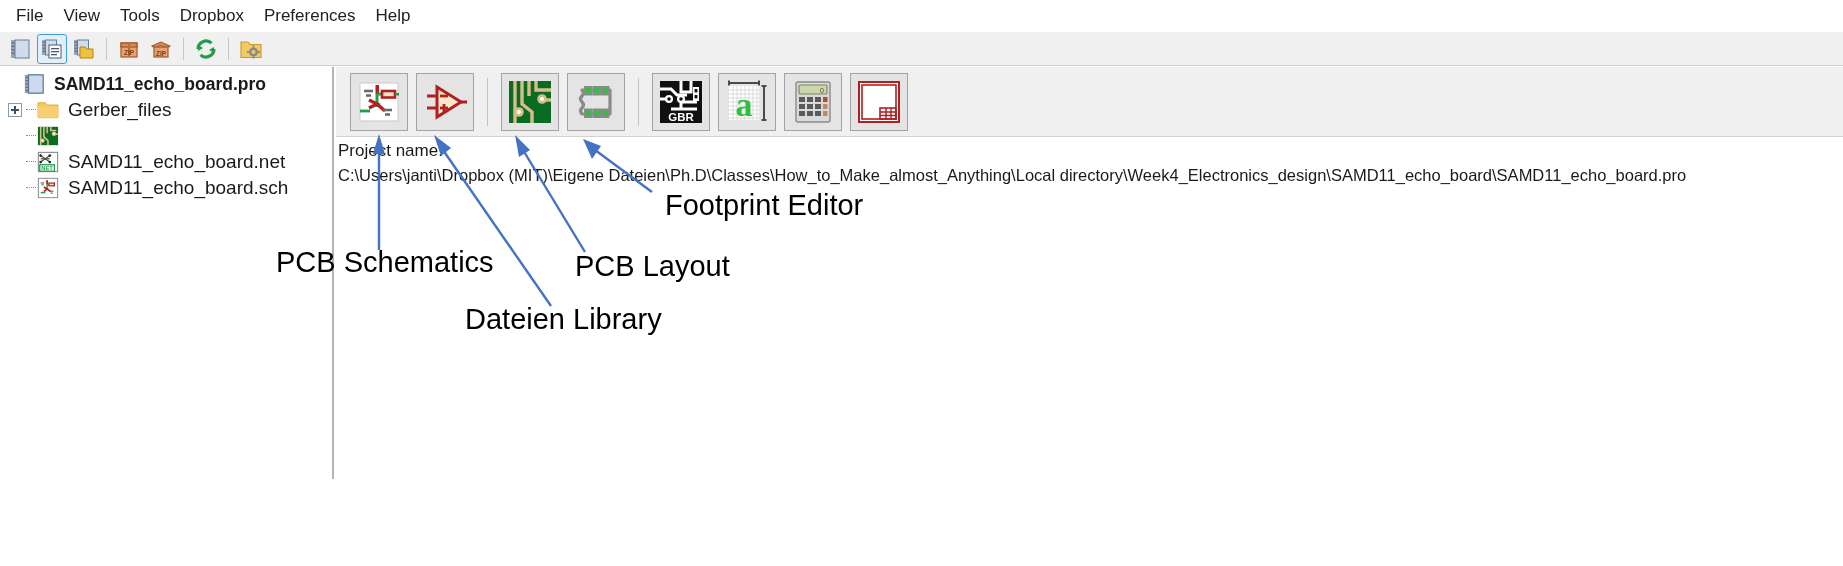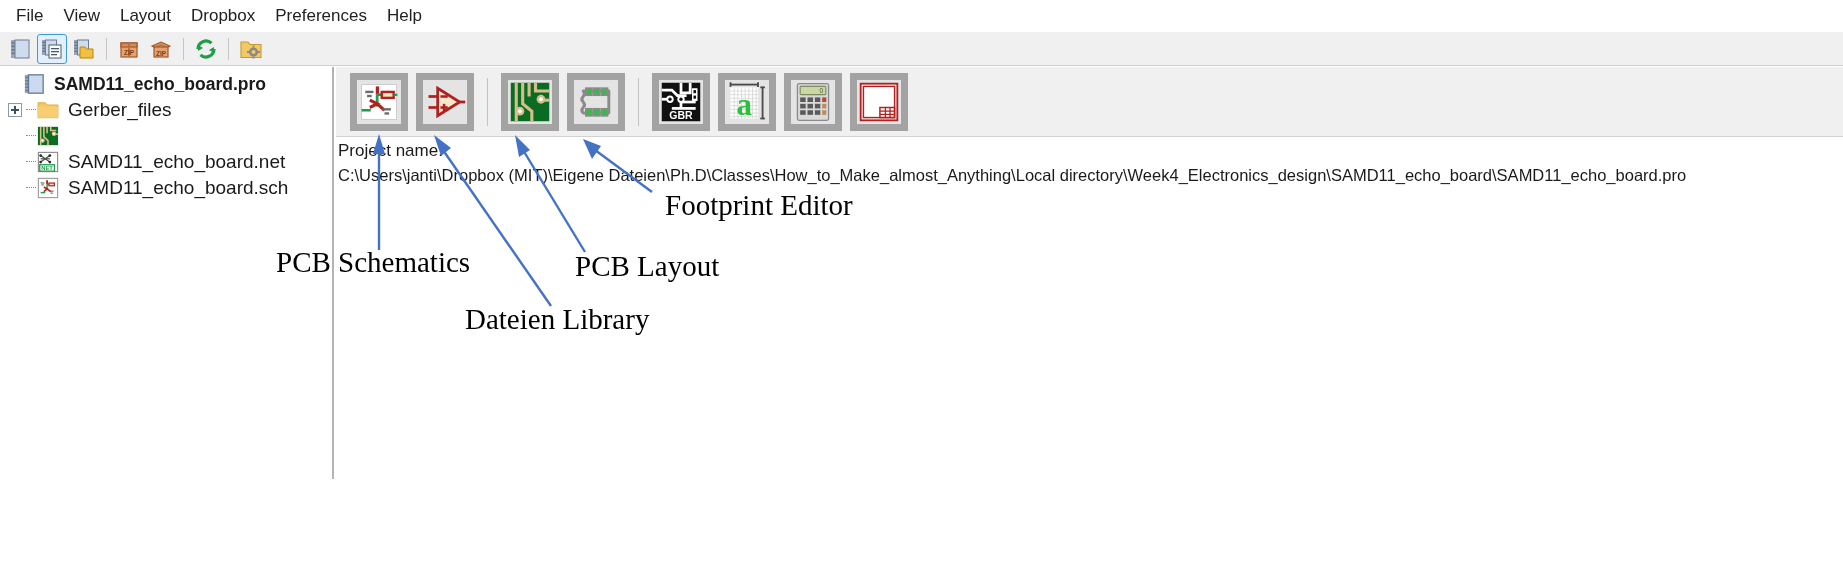--- a/index.html
+++ b/index.html
@@ -135,21 +135,21 @@
     border-bottom: 1px solid #d2d2d2;
     display: flex;
     align-items: center;
     padding-left: 10px;
     box-sizing: border-box;
   }
   .big-btn {
     width: 58px; height: 58px;
     margin: 0 4px;
     background: #e4e4e4;
-    border: 7px solid #a3a3a3;
+    border: 1px solid #a3a3a3;
     display: flex;
     align-items: center;
     justify-content: center;
     box-sizing: border-box;
   }
   .big-sep {
     width: 1px; height: 48px;
     background: #c3c3c3;
     margin: 0 9px;
   }
@@ -170,42 +170,42 @@
 
   
   #annotations {
     position: absolute;
     left: 0; top: 0;
     width: 1843px; height: 566px;
     pointer-events: none;
   }
   .anno-label {
     position: absolute;
-    font-family: Liberation Serif, serif;
+    font-family: Liberation Sans, sans-serif;
     font-size: 29px;
     color: #000000;
     white-space: nowrap;
     line-height: 34px;
   }
 
   
   #bottom-fill {
     position: absolute;
     left: 0; top: 479px;
     width: 1843px; height: 87px;
     background: #ffffff;
   }
 </style>
 </head>
 <body>
 
 <div id="menubar">
   <div class="menu-item">File</div>
   <div class="menu-item">View</div>
-  <div class="menu-item">Layout</div>
+  <div class="menu-item">Tools</div>
   <div class="menu-item">Dropbox</div>
   <div class="menu-item">Preferences</div>
   <div class="menu-item">Help</div>
 </div>
 
 <div id="toolbar">
 
   <div class="tb-btn">
     <svg width="24" height="24" viewBox="0 0 24 24">
       <rect x="3" y="3" width="4" height="18" fill="#9aa6b8"></rect>

